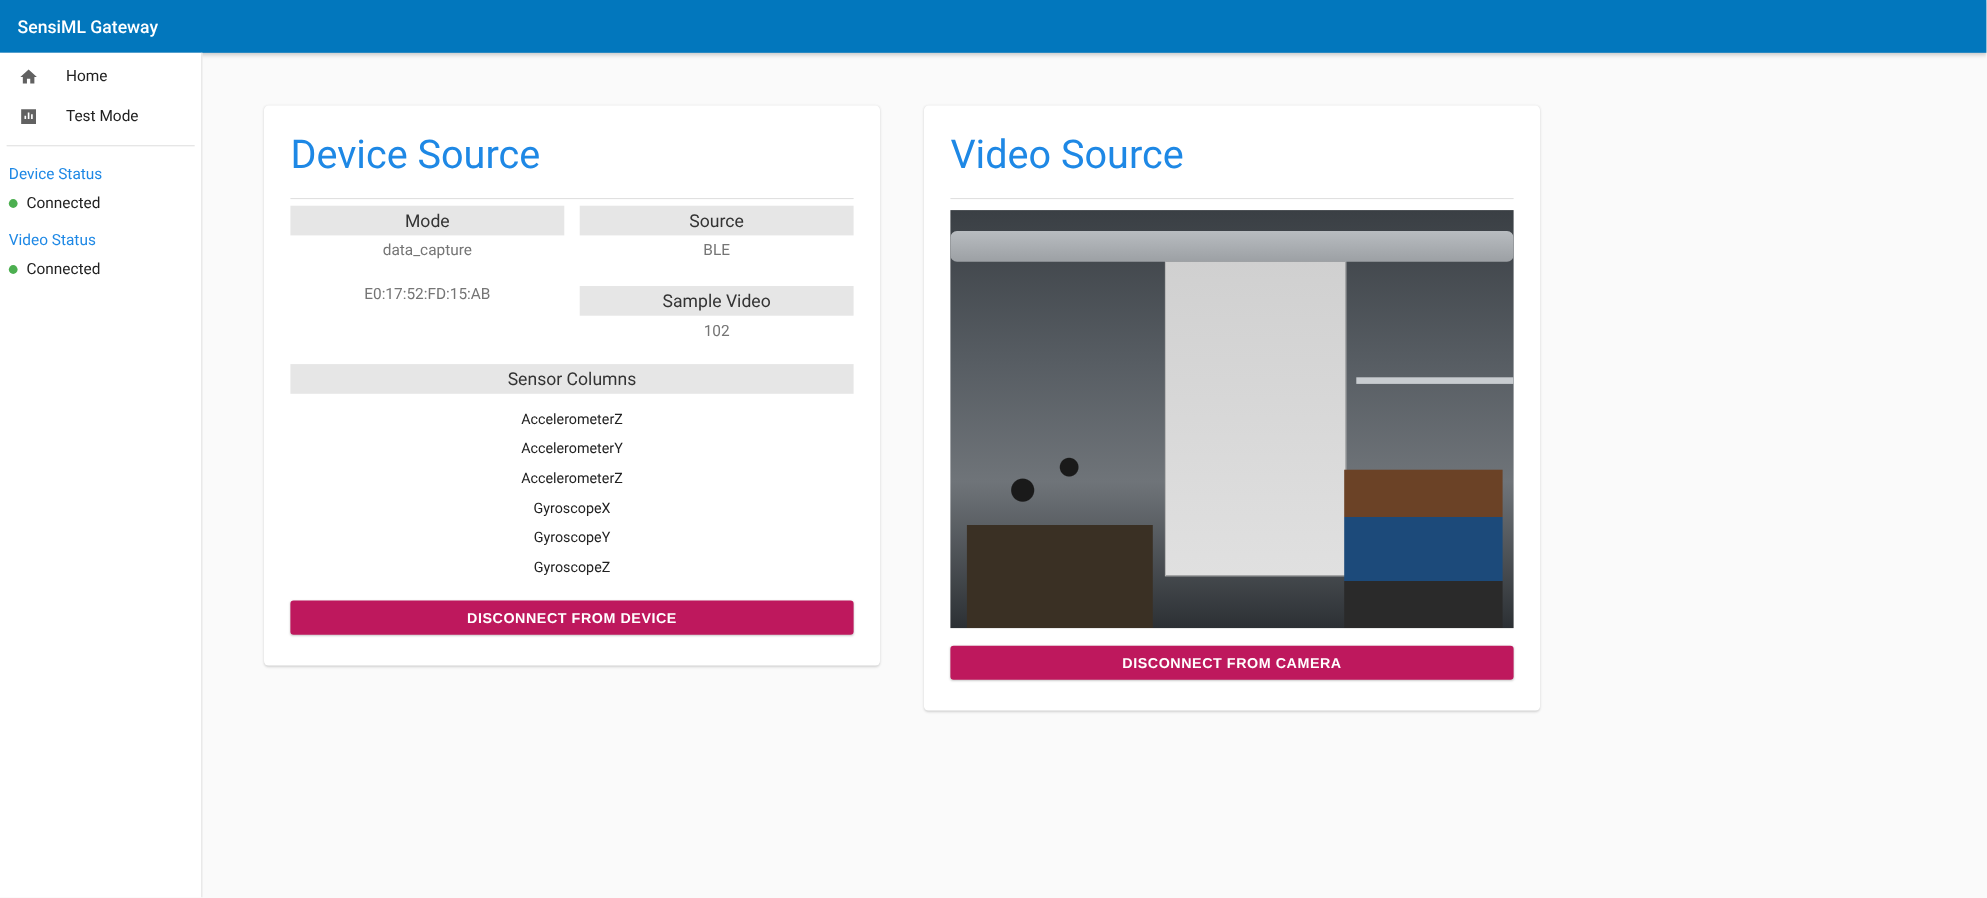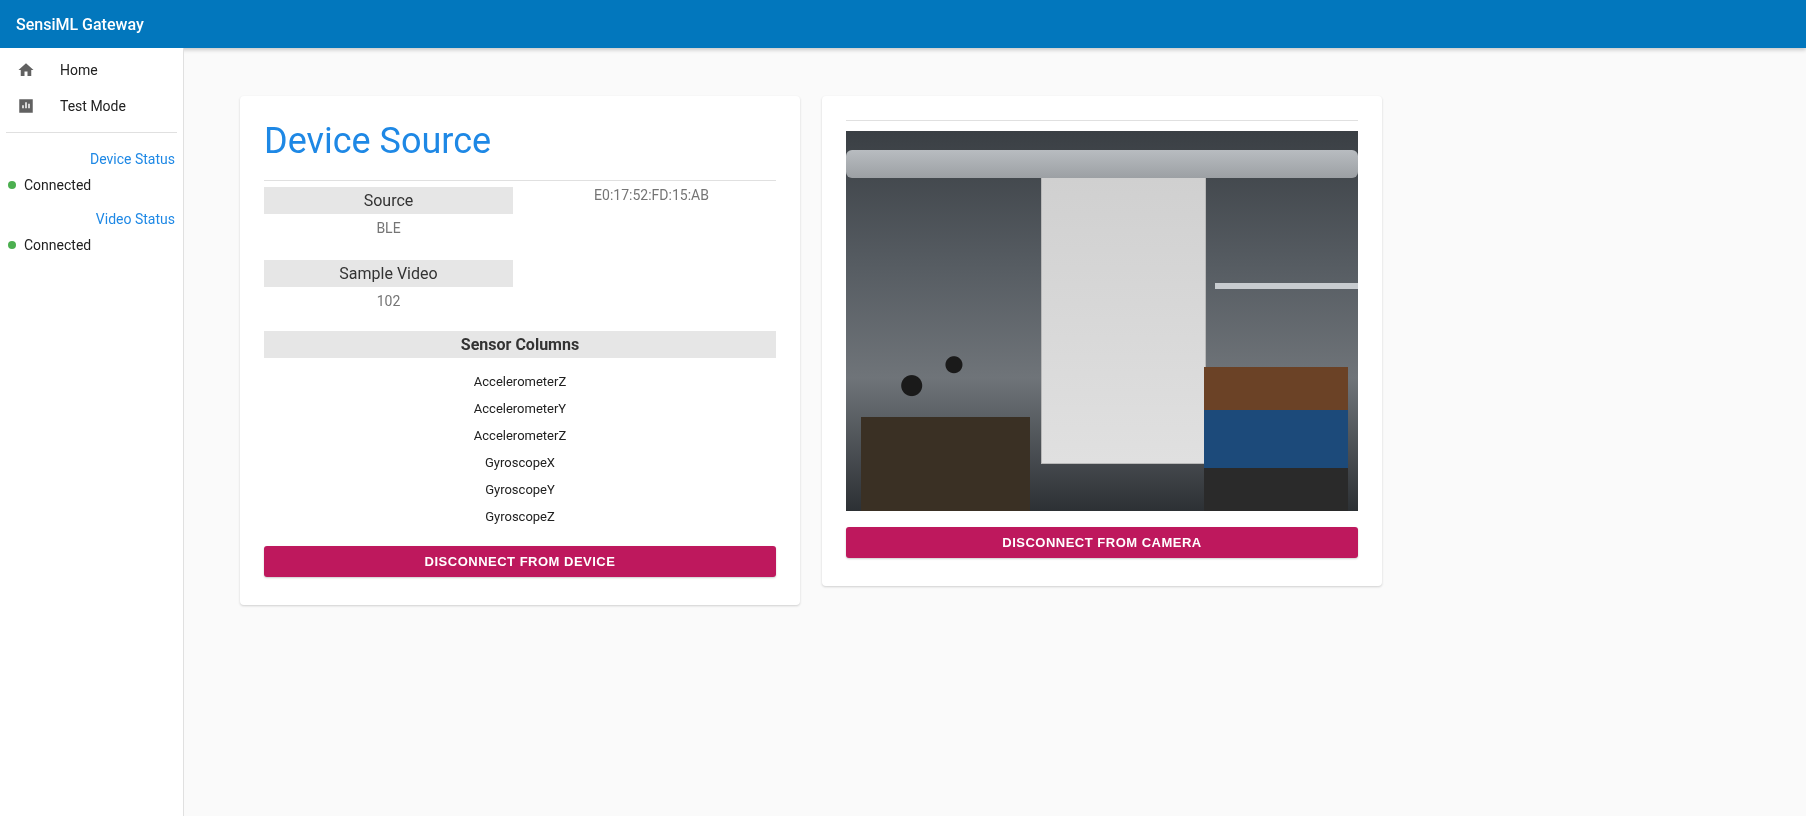--- a/index.html
+++ b/index.html
@@ -26,21 +26,20 @@
   }
   .layout {
     display: flex;
     min-height: calc(100vh - 48px);
   }
   .sidebar {
     width: 184px;
     background: #fff;
     border-right: 1px solid #e0e0e0;
     padding-top: 4px;
-    text-align: right;
   }
   .sidebar-item {
     display: flex;
     align-items: center;
     height: 36px;
     padding: 0 16px;
     color: #212121;
     cursor: pointer;
   }
   .sidebar-item .icon {
@@ -75,21 +74,21 @@
     margin-right: 8px;
   }
   .status-label {
     color: #212121;
     font-size: 14px;
   }
   .main {
     flex: 1;
     padding: 48px 56px;
     display: flex;
-    gap: 22px;
+    gap: 40px;
     align-items: flex-start;
   }
   .card {
     background: #fff;
     border-radius: 4px;
     box-shadow: 0 1px 3px rgba(0,0,0,0.08), 0 1px 2px rgba(0,0,0,0.10);
     padding: 24px 24px 28px 24px;
     flex: 1;
     max-width: 560px;
   }
@@ -127,21 +126,20 @@
   .sensor-block {
     margin-top: 12px;
   }
   .sensor-header {
     background: #e6e6e6;
     color: #333;
     font-size: 16px;
     text-align: center;
     padding: 4px 0;
     margin-bottom: 10px;
-    font-weight: bold;
   }
   .sensor-list {
     text-align: center;
   }
   .sensor-item {
     font-size: 13px;
     color: #212121;
     padding: 6px 0;
   }
   .primary-btn {
@@ -264,20 +262,24 @@
   </aside>
 
   <main class="main">
 
     <section class="card">
       <h2 class="card-title">Device Source</h2>
       <hr class="title-rule">
 
       <div class="grid-2">
         <div class="field">
+          <div class="field-header">Mode</div>
+          <div class="field-value">data_capture</div>
+        </div>
+        <div class="field">
           <div class="field-header">Source</div>
           <div class="field-value">BLE</div>
         </div>
         <div class="field">
           <div class="field-value">E0:17:52:FD:15:AB</div>
         </div>
         <div class="field">
           <div class="field-header">Sample Video</div>
           <div class="field-value">102</div>
         </div>
@@ -292,20 +294,21 @@
             <div class="sensor-item">GyroscopeX</div>
             <div class="sensor-item">GyroscopeY</div>
             <div class="sensor-item">GyroscopeZ</div>
           </div>
       </div>
 
       <button class="primary-btn">DISCONNECT FROM DEVICE</button>
     </section>
 
     <section class="card">
+      <h2 class="card-title">Video Source</h2>
       <hr class="title-rule">
 
       <div class="video-placeholder">
         <div class="shelf"></div>
         <div class="clutter-left"></div>
         <div class="clutter-right"></div>
       </div>
 
       <button class="primary-btn">DISCONNECT FROM CAMERA</button>
     </section>

